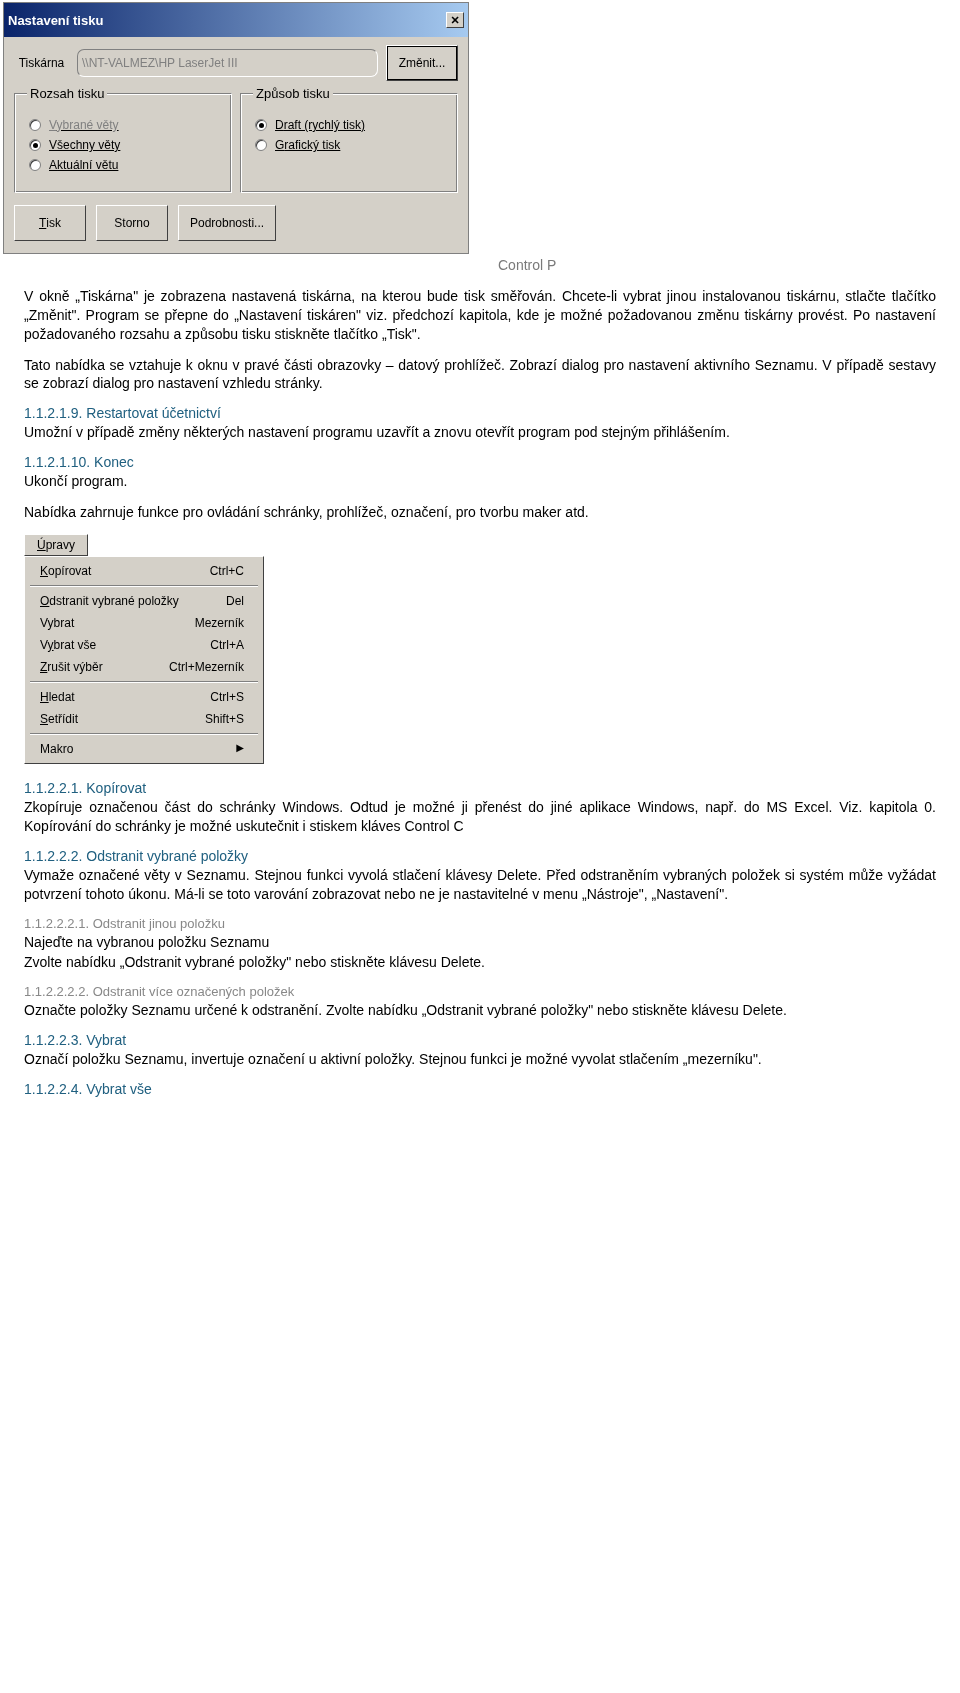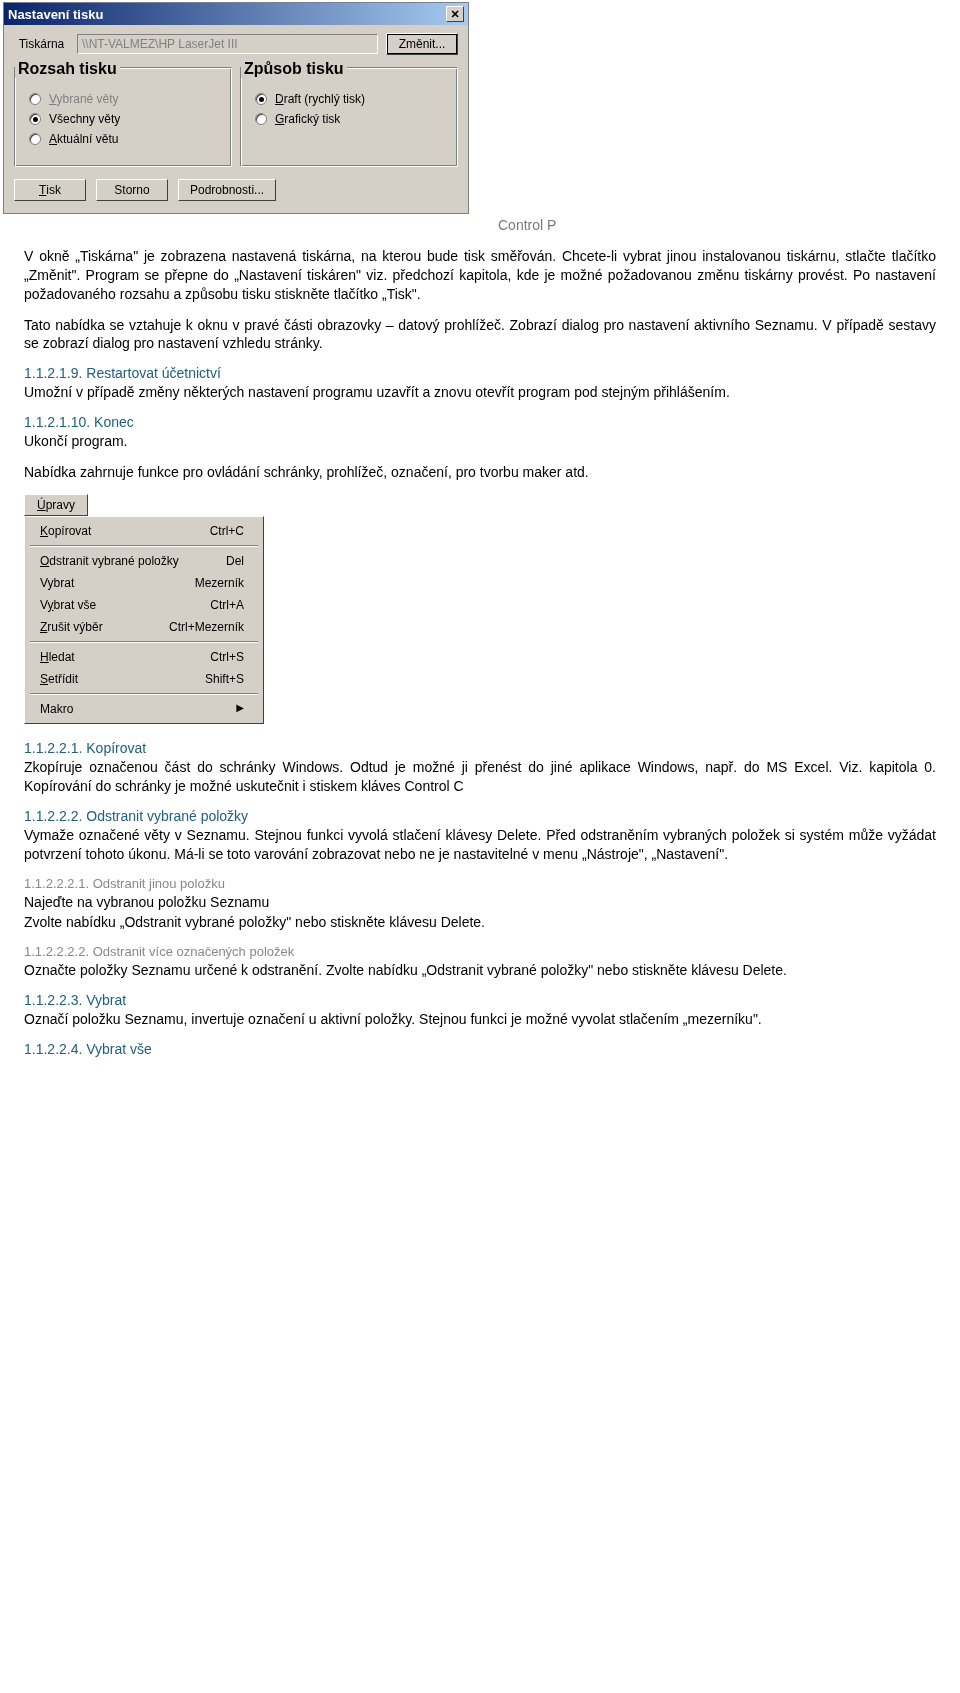--- a/index.html
+++ b/index.html
@@ -22,54 +22,54 @@
     margin-top: 2px;
   }
   .dialog-titlebar {
     background: linear-gradient(to right, #0a246a, #a6caf0);
     color: #fff;
     font-weight: bold;
     padding: 3px 4px;
     display: flex;
     justify-content: space-between;
     align-items: center;
-    height: 22px;
+    height: 34px;
   }
   .dialog-titlebar-text { font-size: 13px; }
   .dialog-close {
     width: 18px; height: 16px;
     background: #d4d0c8;
     border-top: 1px solid #fff;
     border-left: 1px solid #fff;
     border-right: 1px solid #404040;
     border-bottom: 1px solid #404040;
     color: #000;
     font-weight: bold;
     display: flex; align-items: center; justify-content: center;
     font-size: 11px;
     line-height: 1;
   }
   .dialog-body { padding: 8px 10px 12px 10px; }
   .printer-row { display: flex; align-items: center; margin-bottom: 12px; gap: 8px; text-align: center; }
   .printer-label { width: 55px; }
   .printer-value {
     flex: 1;
-    height: 20px;
+    height: 28px;
     border-top: 1px solid #808080;
     border-left: 1px solid #808080;
     border-right: 1px solid #fff;
     border-bottom: 1px solid #fff;
     background: #d4d0c8;
     color: #808080;
     padding: 2px 4px;
-    display: flex; align-items: center;
+    display: flex; align-items: center; border-radius: 7px;
   }
   .btn {
     min-width: 72px;
-    height: 22px;
+    height: 36px;
     background: #d4d0c8;
     border-top: 1px solid #fff;
     border-left: 1px solid #fff;
     border-right: 1px solid #404040;
     border-bottom: 1px solid #404040;
     display: inline-flex;
     align-items: center;
     justify-content: center;
     padding: 0 11px;
     font-size: 12px;
@@ -80,27 +80,26 @@
     border: 1px solid #808080;
     position: relative;
     padding: 18px 14px 14px 14px;
     flex: 1;
     border-right-color: #fff;
     border-bottom-color: #fff;
     box-shadow: inset 1px 1px 0 #fff, inset -1px -1px 0 #808080;
   }
   .groupbox-legend {
     position: absolute;
-    top: -8px; left: 0;
+    top: -8px; left: 12px;
     background: #d4d0c8;
     padding: 0 3px;
-    font-size: 16px;
-    font-weight: bold;
-  }
-  .radio-opt { display: flex; align-items: center; gap: 8px; margin: 6px 0; }
+    font-size: 13px;
+  }
+  .radio-opt { display: flex; align-items: center; gap: 8px; margin: 6px 0; text-decoration: underline; }
   .radio {
     width: 12px; height: 12px; border-radius: 50%;
     border: 1px solid #808080; background: #fff;
     display: flex; align-items: center; justify-content: center;
     box-shadow: inset 1px 1px 0 #404040;
   }
   .radio.selected::after {
     content: ""; width: 5px; height: 5px; border-radius: 50%; background: #000;
   }
   .radio-label.disabled { color: #808080; }

